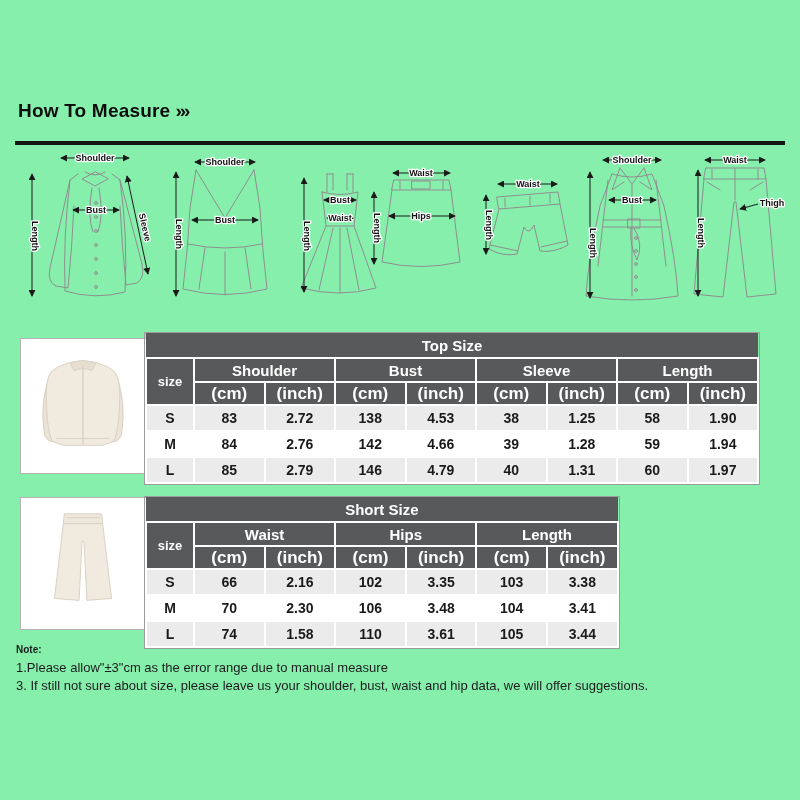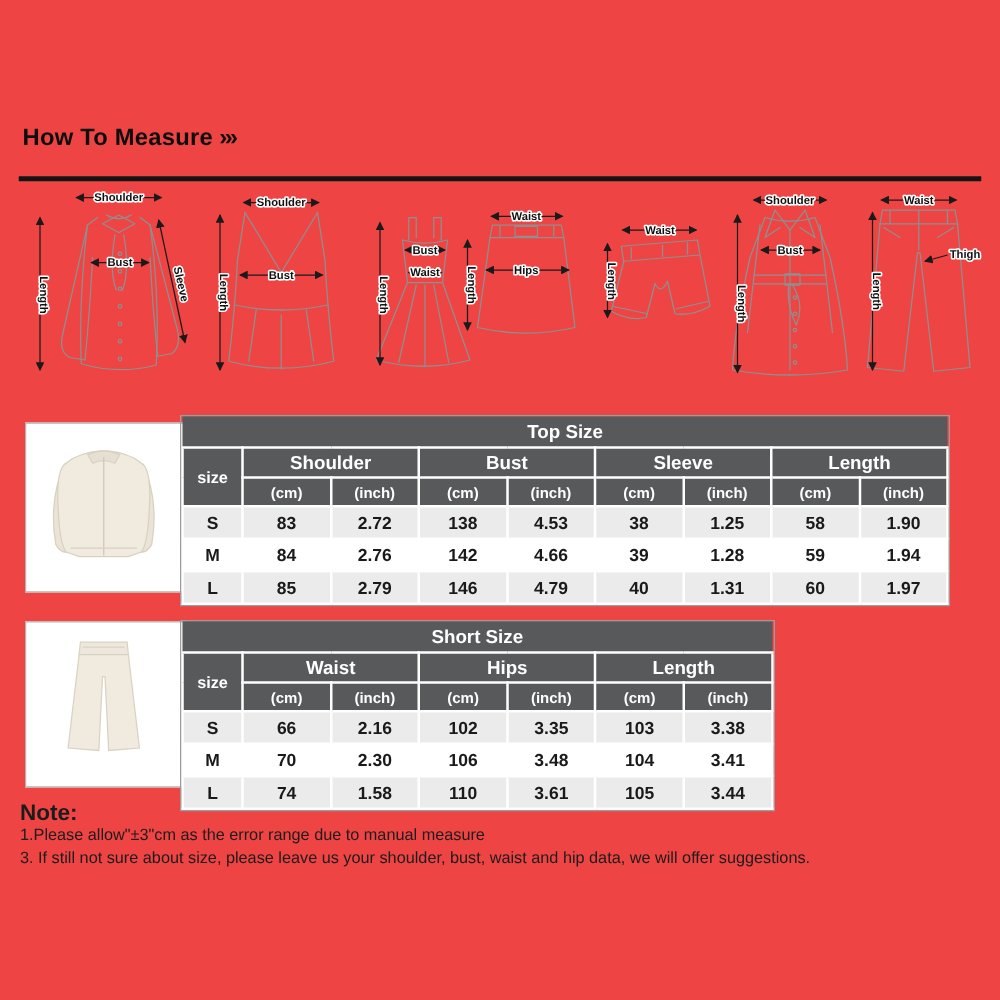--- a/index.html
+++ b/index.html
@@ -1,42 +1,42 @@
 <!DOCTYPE html>
 <html><head>
 <meta charset="utf-8">
 <style>
   html,body{margin:0;padding:0;background:#fff;}
-  .page{position:relative;width:800px;height:800px;background:#ef4444;overflow:hidden;
+  .page{position:relative;width:800px;height:800px;background:#86efac;overflow:hidden;
         font-family:"Liberation Sans","DejaVu Sans",sans-serif;color:#1a1a1a;}
   .howto{position:absolute;left:18px;top:100px;font-size:19px;font-weight:bold;color:#0d0d0d;letter-spacing:0.2px;}
   .chev{margin-left:5px;letter-spacing:-2px;font-weight:bold;}
   .rule{position:absolute;left:15px;top:141px;width:770px;height:4px;background:#141414;}
   svg.diagrams{position:absolute;left:0;top:148px;width:800px;height:168px;}
   .g{stroke:#8f8f8f;stroke-width:1;fill:none;stroke-linejoin:round;stroke-linecap:round;}
   .m{stroke:#1a1a1a;stroke-width:1;fill:none;marker-start:url(#ah);marker-end:url(#ah);}
   .m2{stroke:#1a1a1a;stroke-width:1;fill:none;marker-end:url(#ah);}
   .lbl{font-family:"Liberation Sans",sans-serif;font-size:9px;font-weight:bold;fill:#111;
        text-anchor:middle;paint-order:stroke;stroke:#fff;stroke-width:2.5px;stroke-linejoin:round;}
   .photo{position:absolute;border:1px solid #b3b3b3;background:#fff;}
   .photo1{left:20px;top:338px;width:126px;height:134px;}
   .photo2{left:20px;top:497px;width:126px;height:131px;}
   table{position:absolute;border-collapse:collapse;table-layout:fixed;text-align:center;
         outline:1px solid #9c9c9c;}
   .t1{left:145px;top:333px;width:612px;}
   .t2{left:145px;top:497px;width:472px;}
   th{background:#58595b;color:#fff;border:2px solid #fff;font-weight:bold;padding:0;margin-left:48px;}
   .title-row th{font-size:15px;height:24px;border:0;border-bottom:2px solid #fff;}
   .grp-row th{font-size:15px;height:22px;}
-  .unit-row th{font-size:12px;height:21px;}
+  .unit-row th{font-size:17px;height:21px;}
   th.sizecol{font-size:13px;}
   td{font-weight:bold;font-size:14px;height:24px;border:2px solid #fff;background:#fff;padding:0;}
   tr.alt td{background:#ebebeb;}
   .notes{position:absolute;left:16px;top:641px;font-size:13px;line-height:18px;color:#1c1c1c;}
-  .notes .head{font-weight:bold;font-size:18px;}
+  .notes .head{font-weight:bold;font-size:10px;}
 </style>
 </head>
 <body>
 
 <div class="page">
 
   <div class="howto">
     <span>How To Measure</span><span class="chev">›››</span>
   </div>
   <div class="rule"></div>

